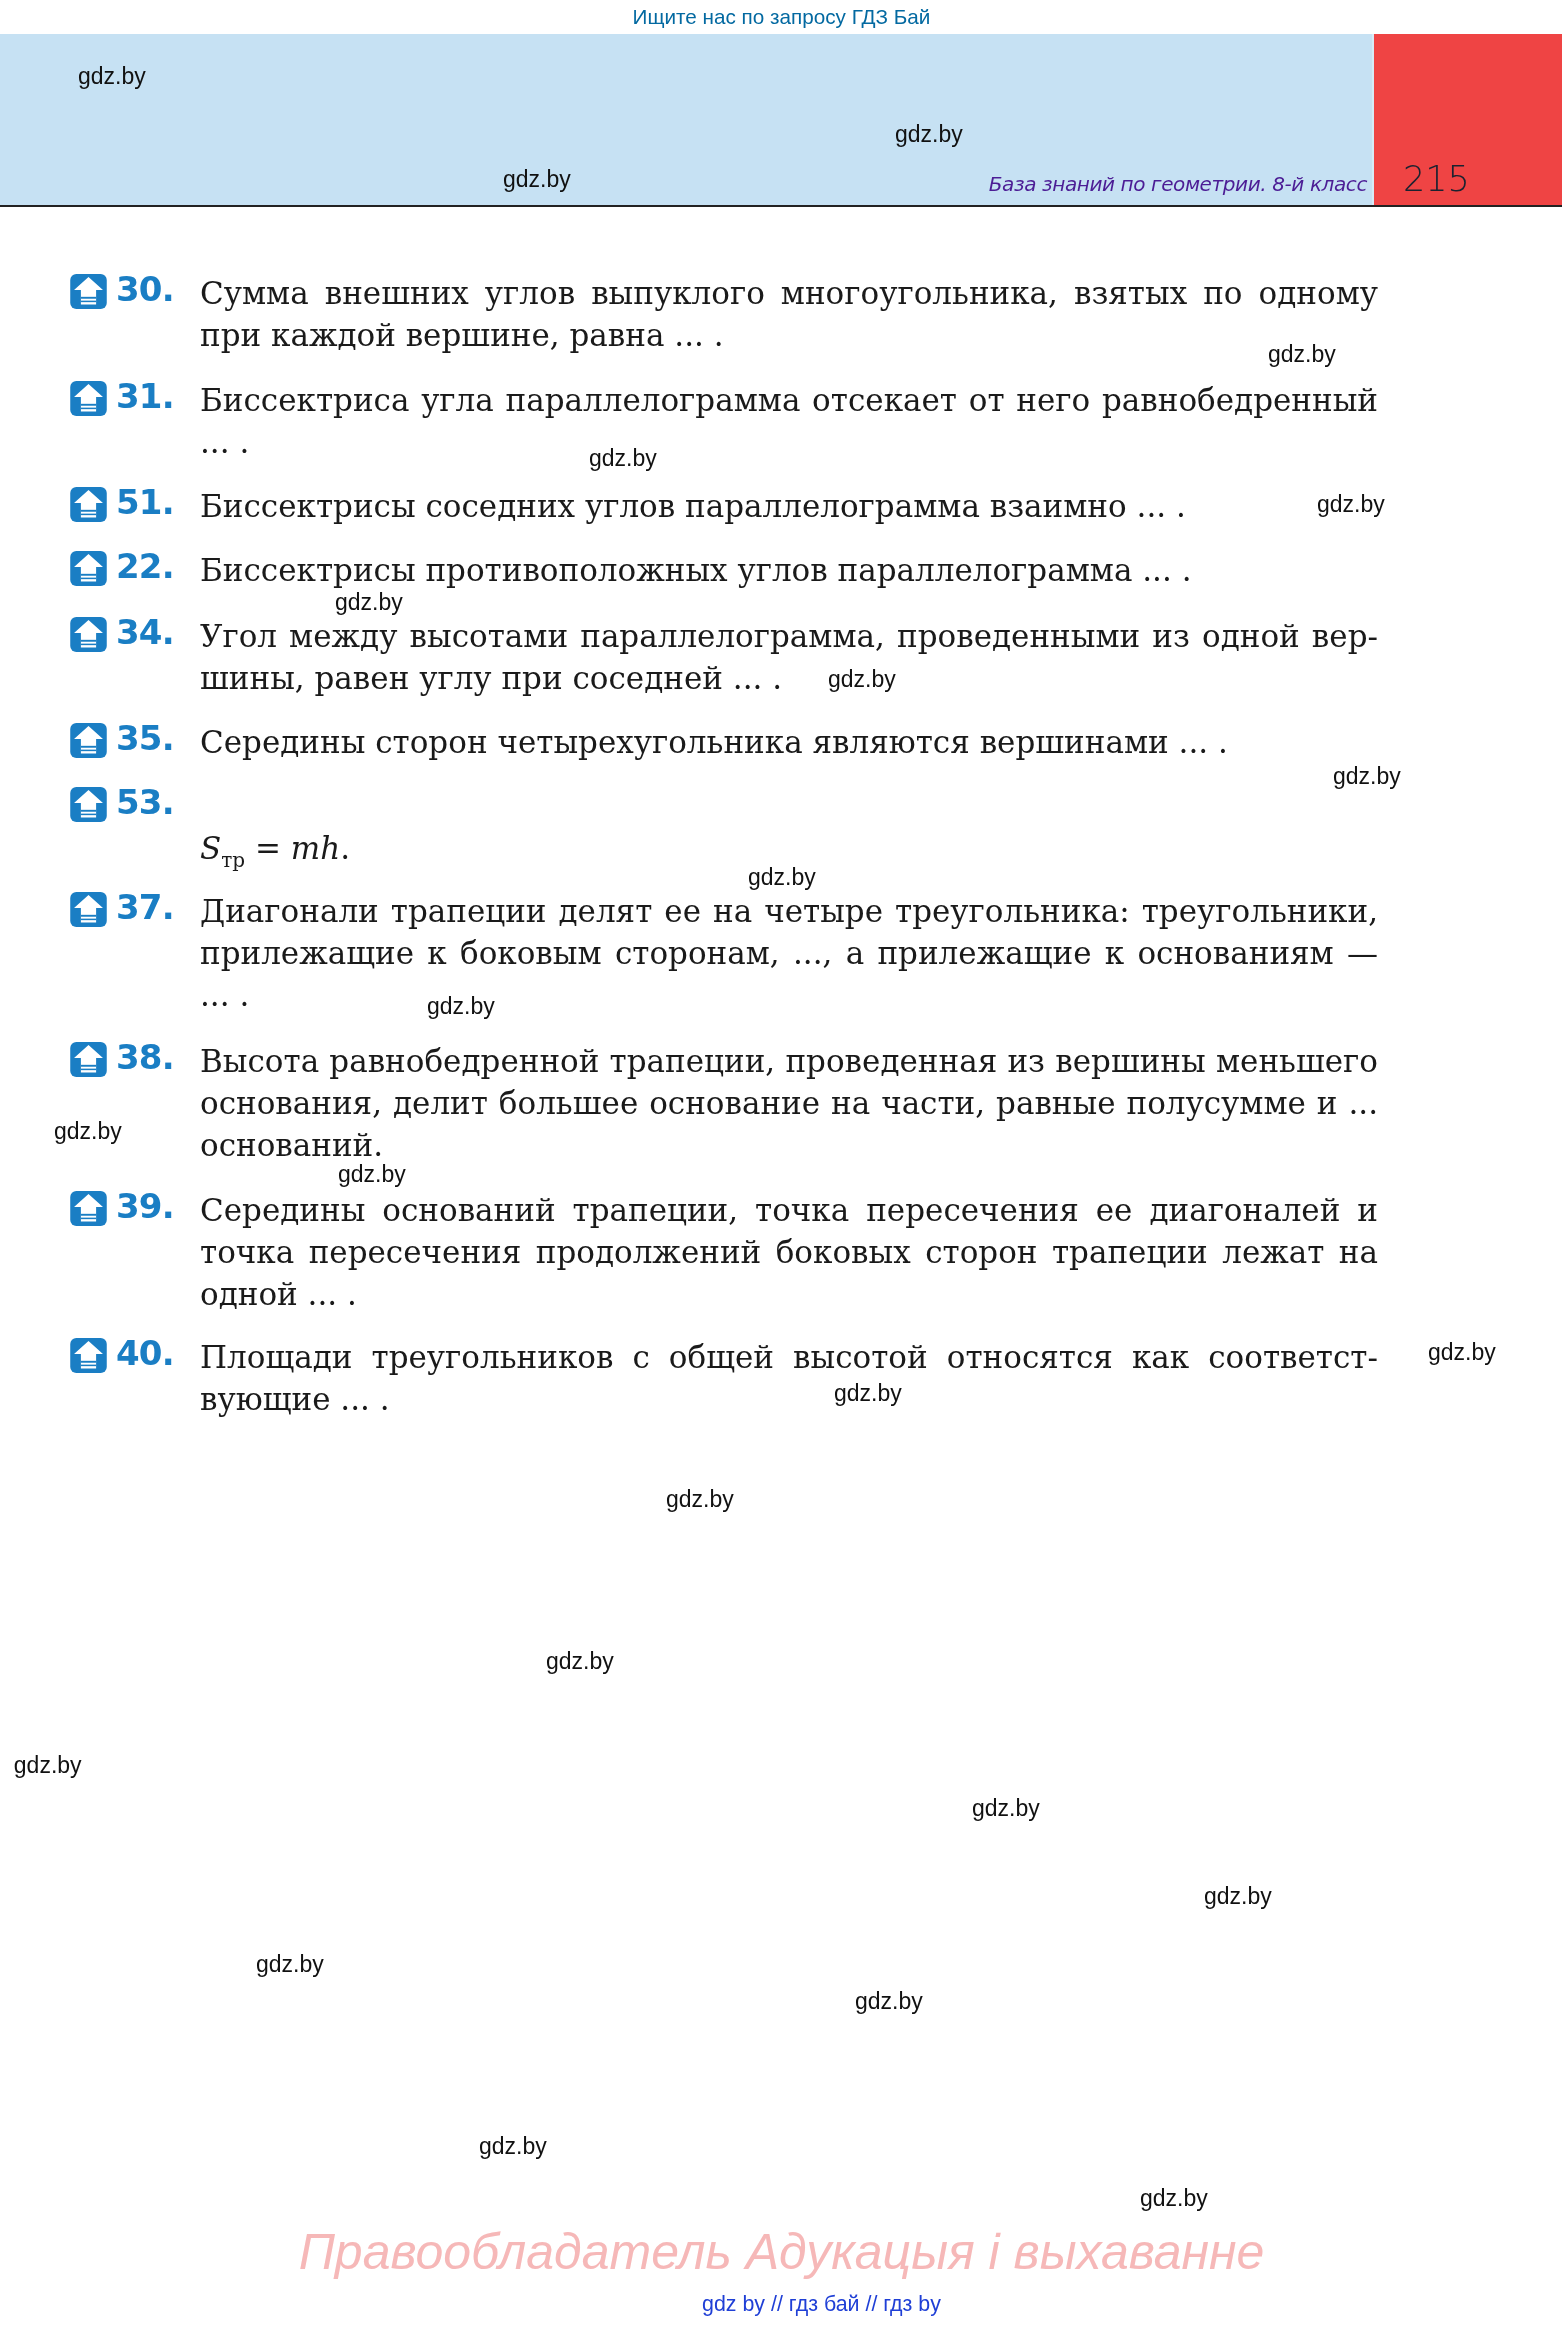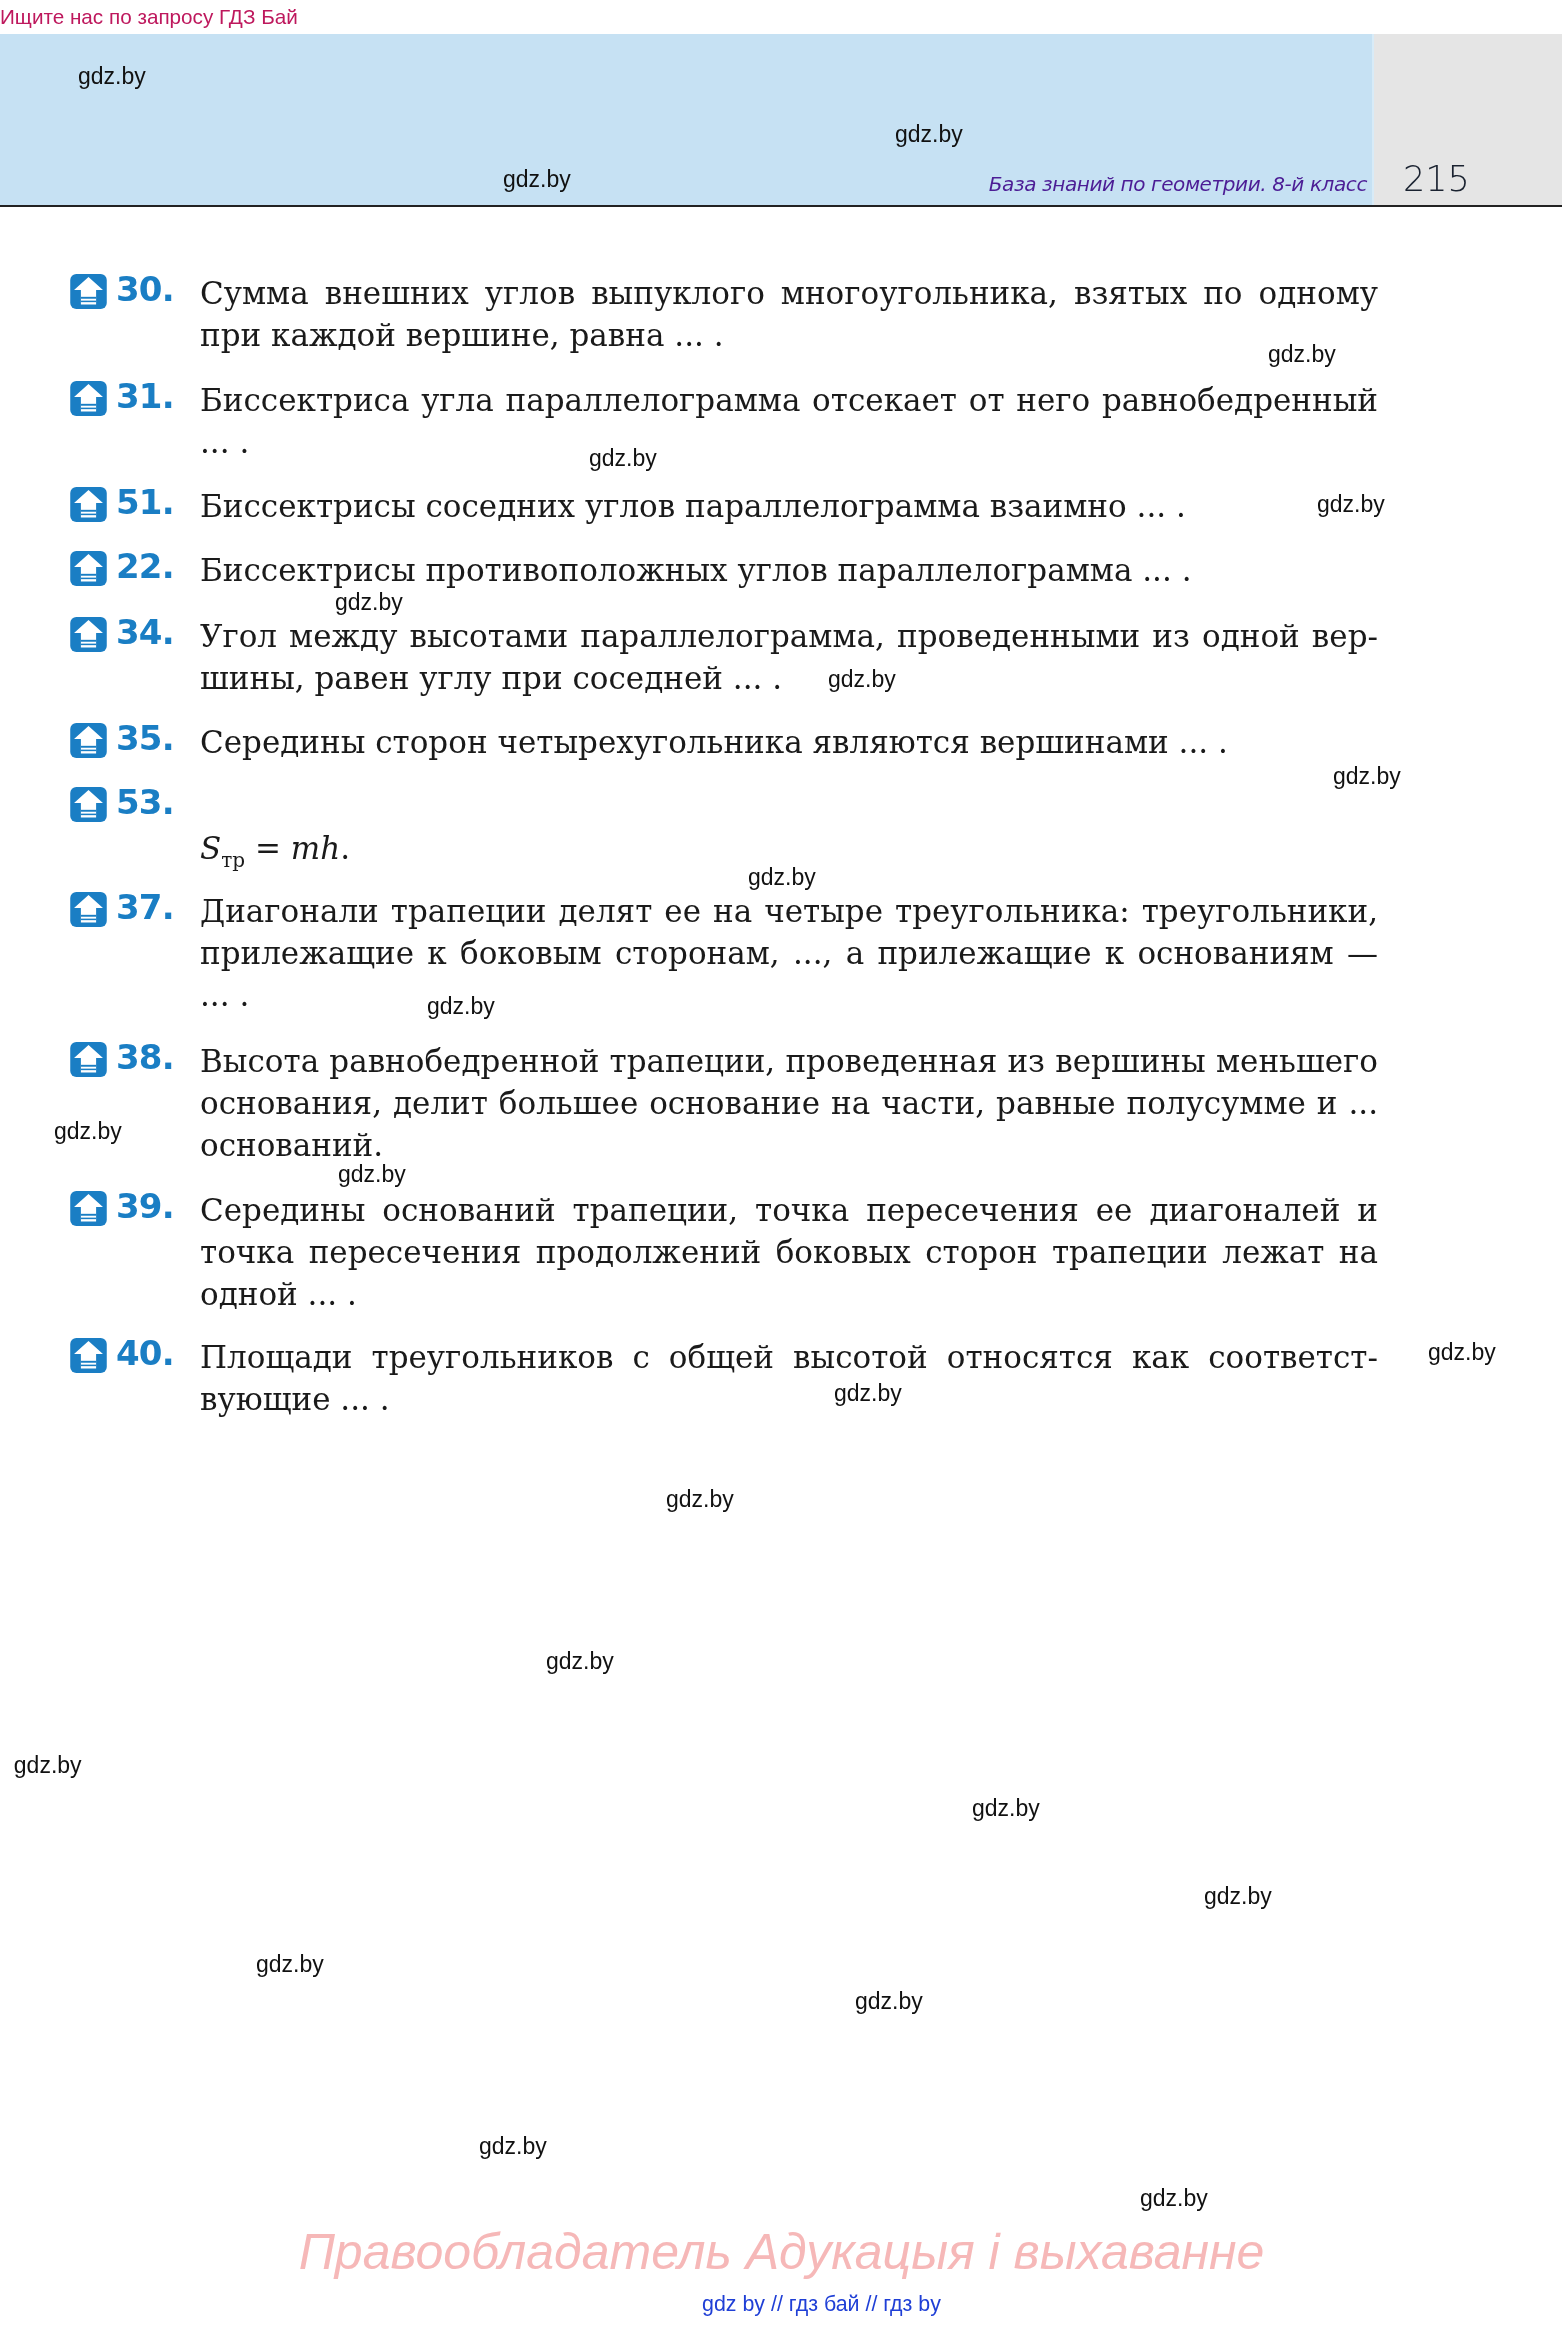--- a/index.html
+++ b/index.html
@@ -2,30 +2,30 @@
 <html style="font-size:12.2px"><head>
 <meta charset="utf-8">
 <style>
   html, body { margin: 0; padding: 0; }
   body {
     width: 1563px; height: 2330px; position: relative; overflow: hidden;
     background: #ffffff; font-family: "Liberation Sans", sans-serif;
   }
   .top-banner {
     position: absolute; left: 0; top: 0; width: 1563px; height: 34px;
-    text-align: left; line-height: 34px; font-size: 20.7px; color: #be185d;
+    text-align: center; line-height: 34px; font-size: 20.7px; color: #0369a1;
     font-family: "Liberation Sans", sans-serif;
   }
   .header {
     position: absolute; left: 0; top: 34px; width: 1563px; height: 171px;
     background: #c6e1f3; border-bottom: 2.3px solid #222;
   }
   .header-pagebox {
     position: absolute; right: 0; top: 0; width: 189px; height: 171px;
-    background: #e5e5e5; border-left: 2.3px solid #d8ebf7;
+    background: #ef4444; border-left: 2.3px solid #d8ebf7;
   }
   .page-number {
     position: absolute; left: 29px; bottom: 6.1px; font-size: 35px; color: #1a2230;
     font-family: "DejaVu Sans", sans-serif; font-weight: 300;
   }
   .running-title {
     position: absolute; right: 196px; bottom: 9.2px; font-size: 20px; color: #4c1d95;
     font-style: italic; font-family: "DejaVu Sans", sans-serif; letter-spacing: -0.4px;
   }
   .wm {

